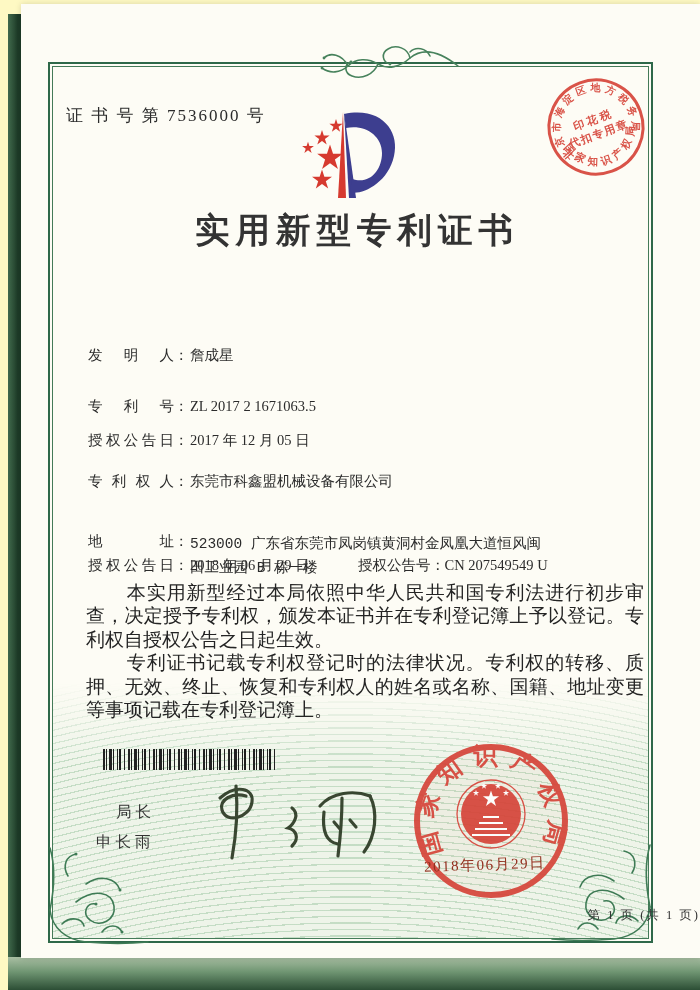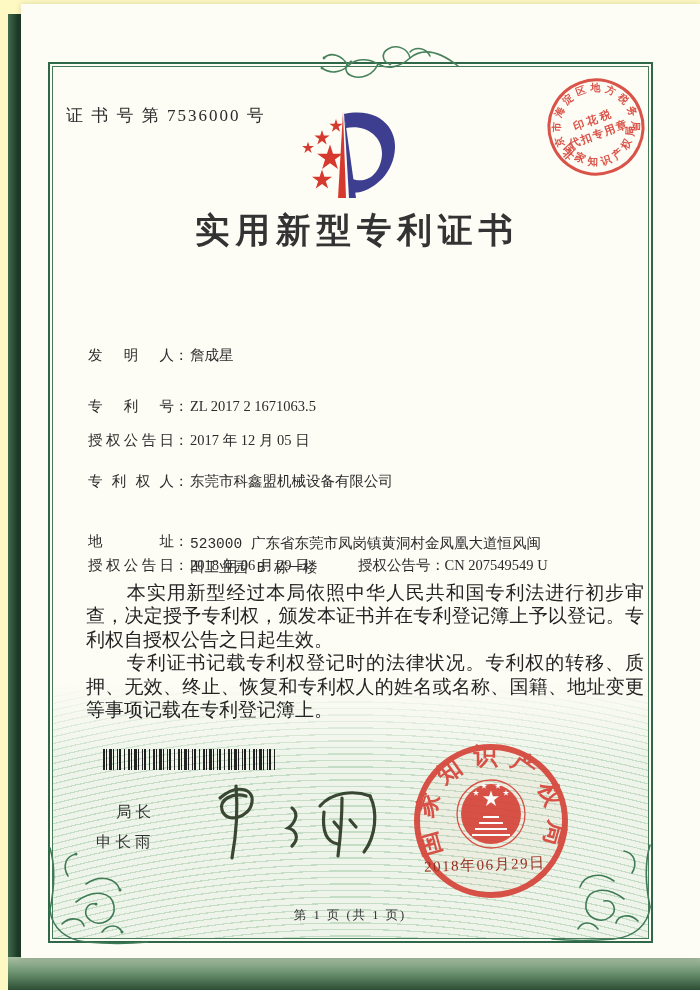--- a/index.html
+++ b/index.html
@@ -45,21 +45,21 @@
           #222 21px 22px,transparent 22px 25px);}
   .director-title{position:absolute;left:96px;top:802px;font-size:15.5px;letter-spacing:4px;
         font-family:Liberation Mono, monospace;color:#333;margin-left:20px;}
   .director-name{position:absolute;left:96px;top:832px;font-size:15.5px;letter-spacing:4px;
         font-family:Liberation Mono, monospace;color:#333;}
   .signature{position:absolute;left:192px;top:778px;}
   .seal{position:absolute;left:406px;top:736px;opacity:.93;}
   .seal-date{position:absolute;left:424px;top:855px;width:160px;font-size:15px;
         letter-spacing:1.5px;color:#93301f;transform:rotate(-2deg);}
   .tax-stamp{position:absolute;left:541px;top:72px;transform:rotate(-20deg);opacity:.92;}
-  .footer{position:absolute;left:0;top:907px;width:700px;text-align:center;
+  .footer{position:absolute;left:0;top:907px;width:700px;text-align:right;
         font-size:12.5px;letter-spacing:2px;color:#333;}
   .garland{position:absolute;left:318px;top:40px;}
   .corner-bl{position:absolute;left:42px;top:846px;}
   .corner-br{position:absolute;left:548px;top:843px;transform:scaleX(-1);}
 </style>
 </head>
 <body>
 
 <div class="canvas">
 

